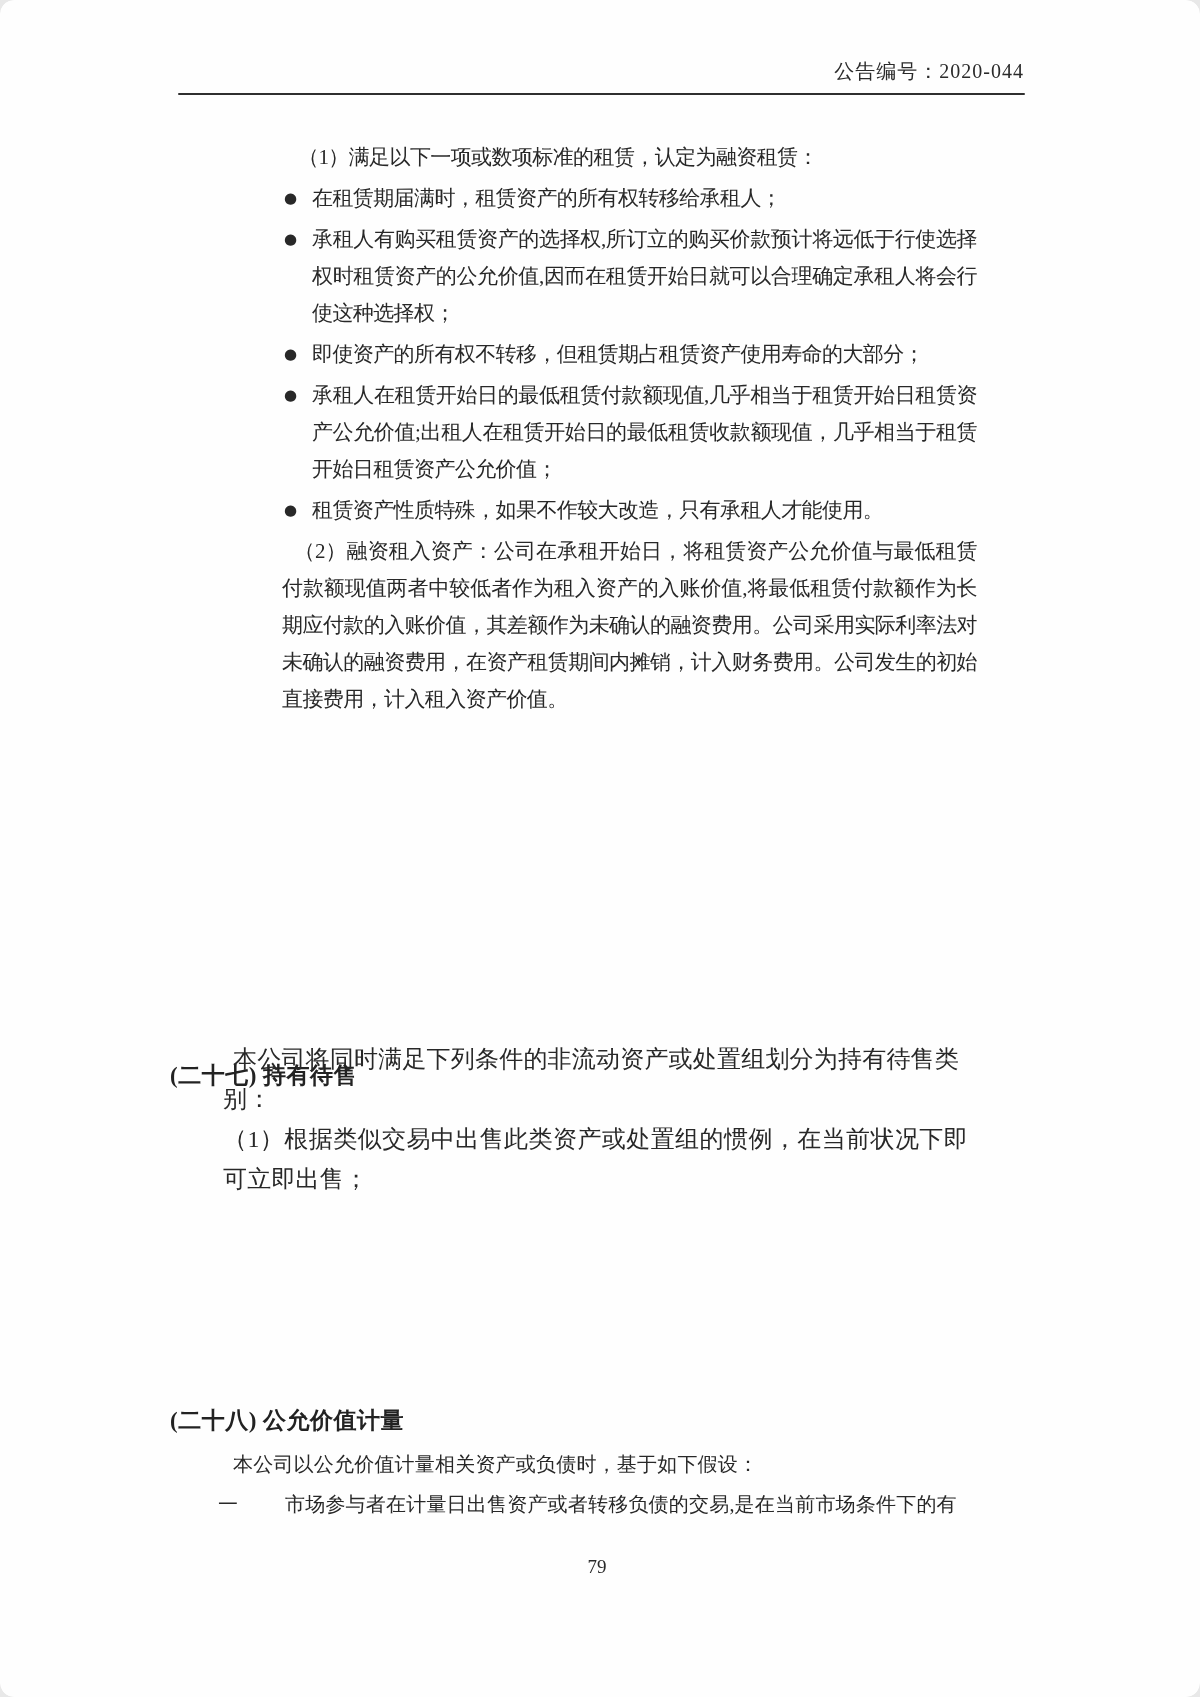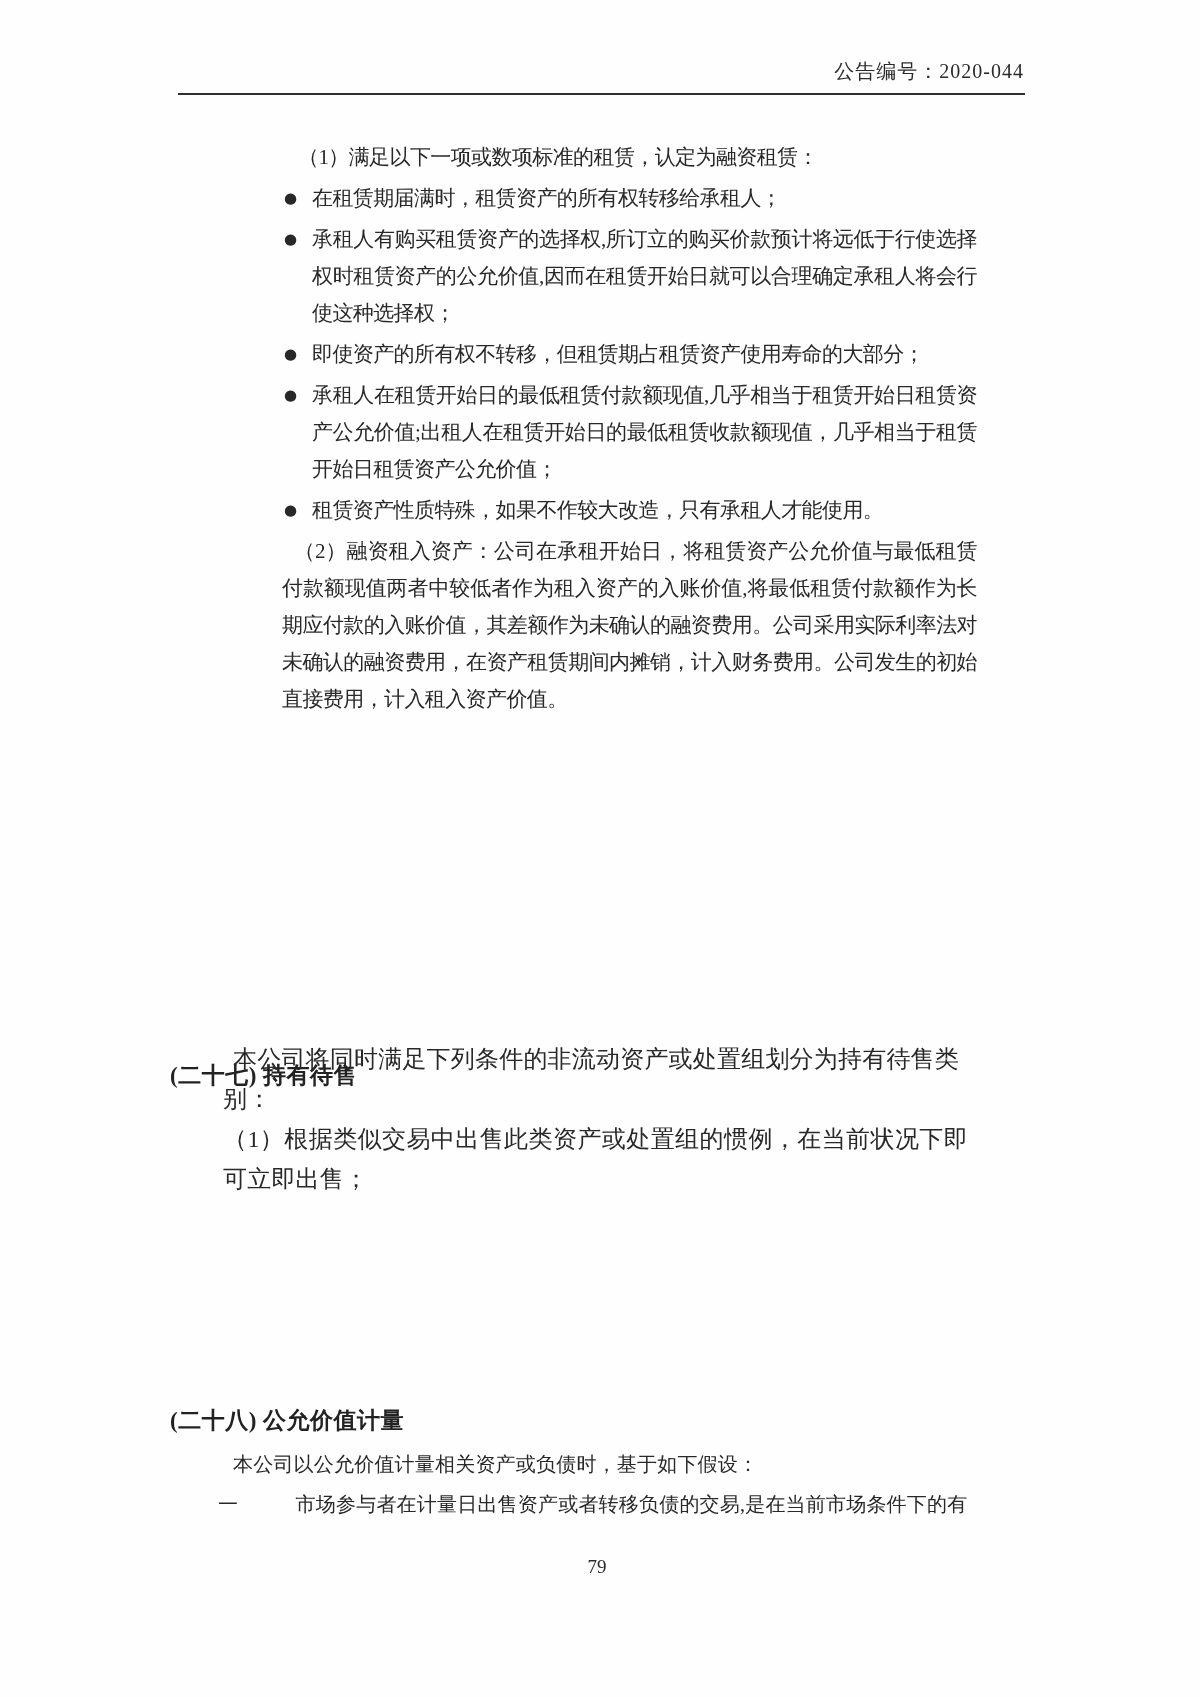--- a/index.html
+++ b/index.html
@@ -1,15 +1,15 @@
 <!DOCTYPE html>
 <html><head>
 <meta charset="utf-8">
 <style>
-  * { margin: 0; padding: 0; box-sizing: border-box; }
+  * { margin: 0; padding: 0; box-sizing: border-box; border-radius: 14px; }
   html, body { background: #e8e8e8; }
   .page {
     position: relative;
     width: 1200px;
     height: 1697px;
     margin: 0 auto;
     background: #fefefe;
     font-family: "Liberation Serif", "DejaVu Serif", serif;
     color: #282828;
     overflow: hidden;
@@ -87,21 +87,21 @@
     top: 1444px;
     left: 218px;
     width: 760px;
     font-size: 20px;
     line-height: 40px;
     letter-spacing: 0.2px;
   }
   .s28-intro { padding-left: 15px; }
   .dash-row { display: flex; }
   .dash-marker { width: 67px; flex: 0 0 67px; }
-  .dash-text { flex: 1; text-align: center; }
+  .dash-text { flex: 1; }
   .page-number {
     position: absolute;
     top: 1556px;
     left: 0;
     right: 6px;
     text-align: center;
     font-size: 19px;
     color: #2a2a2a;
   }
 </style>

